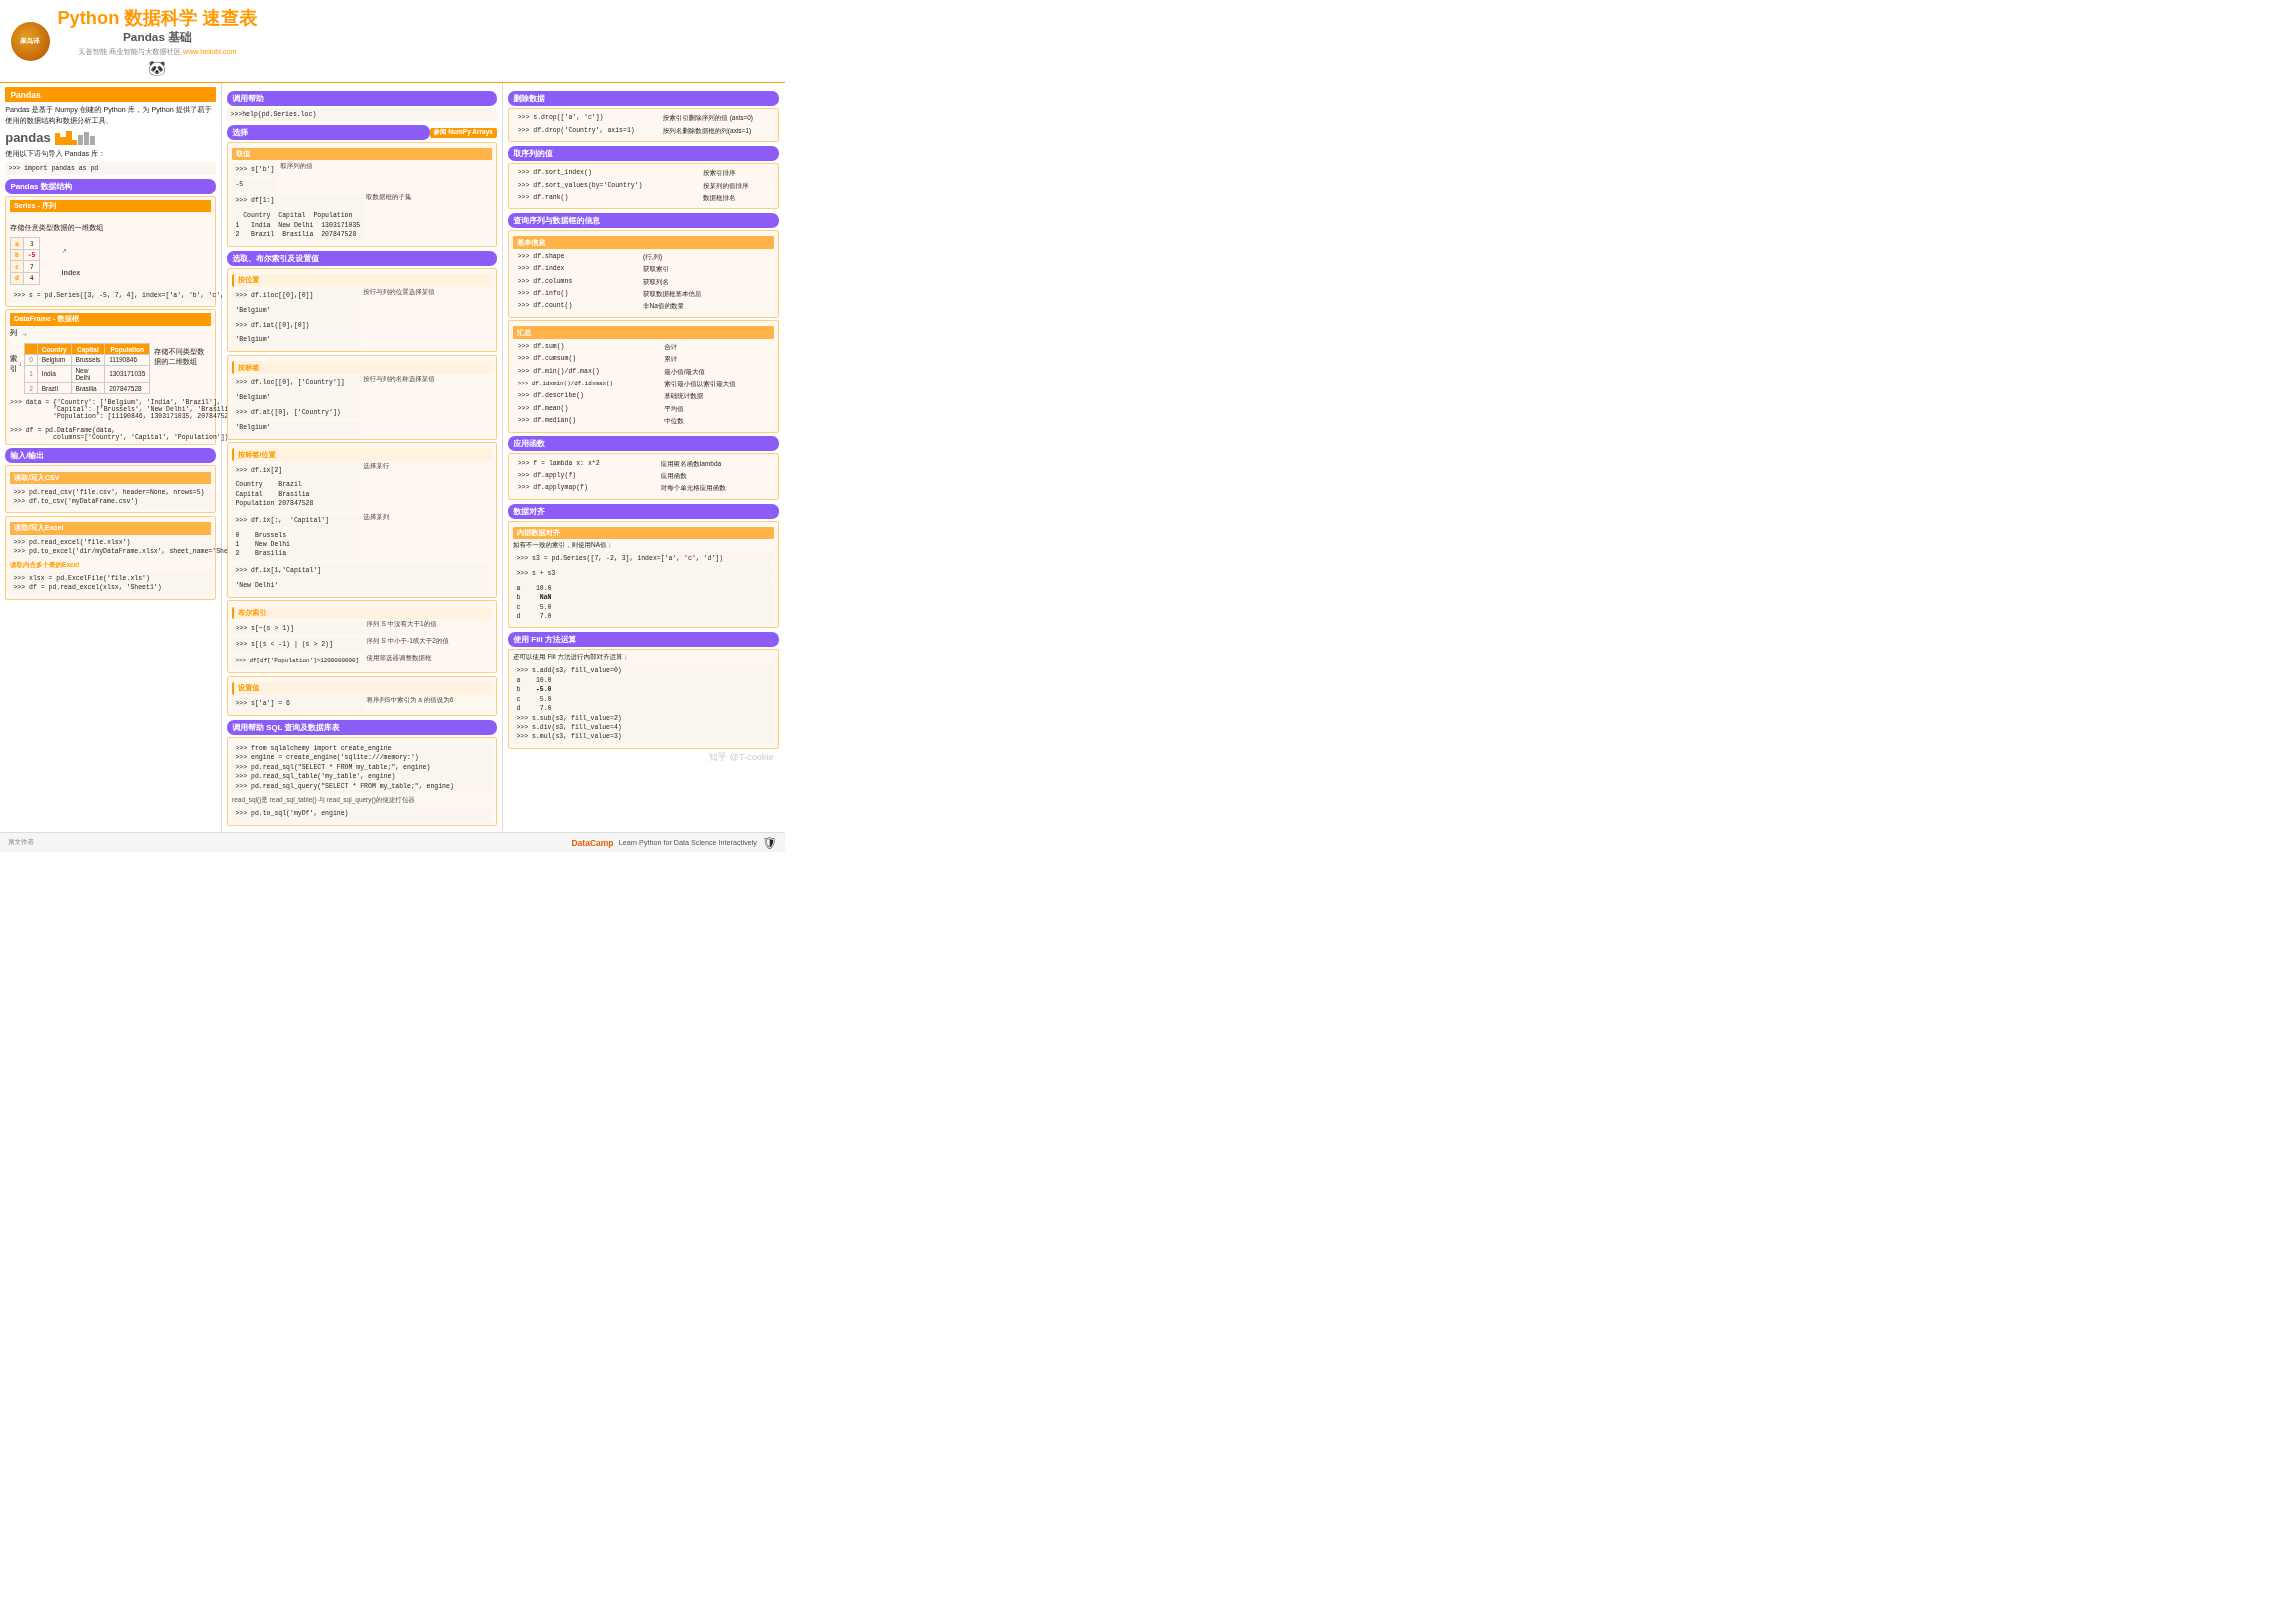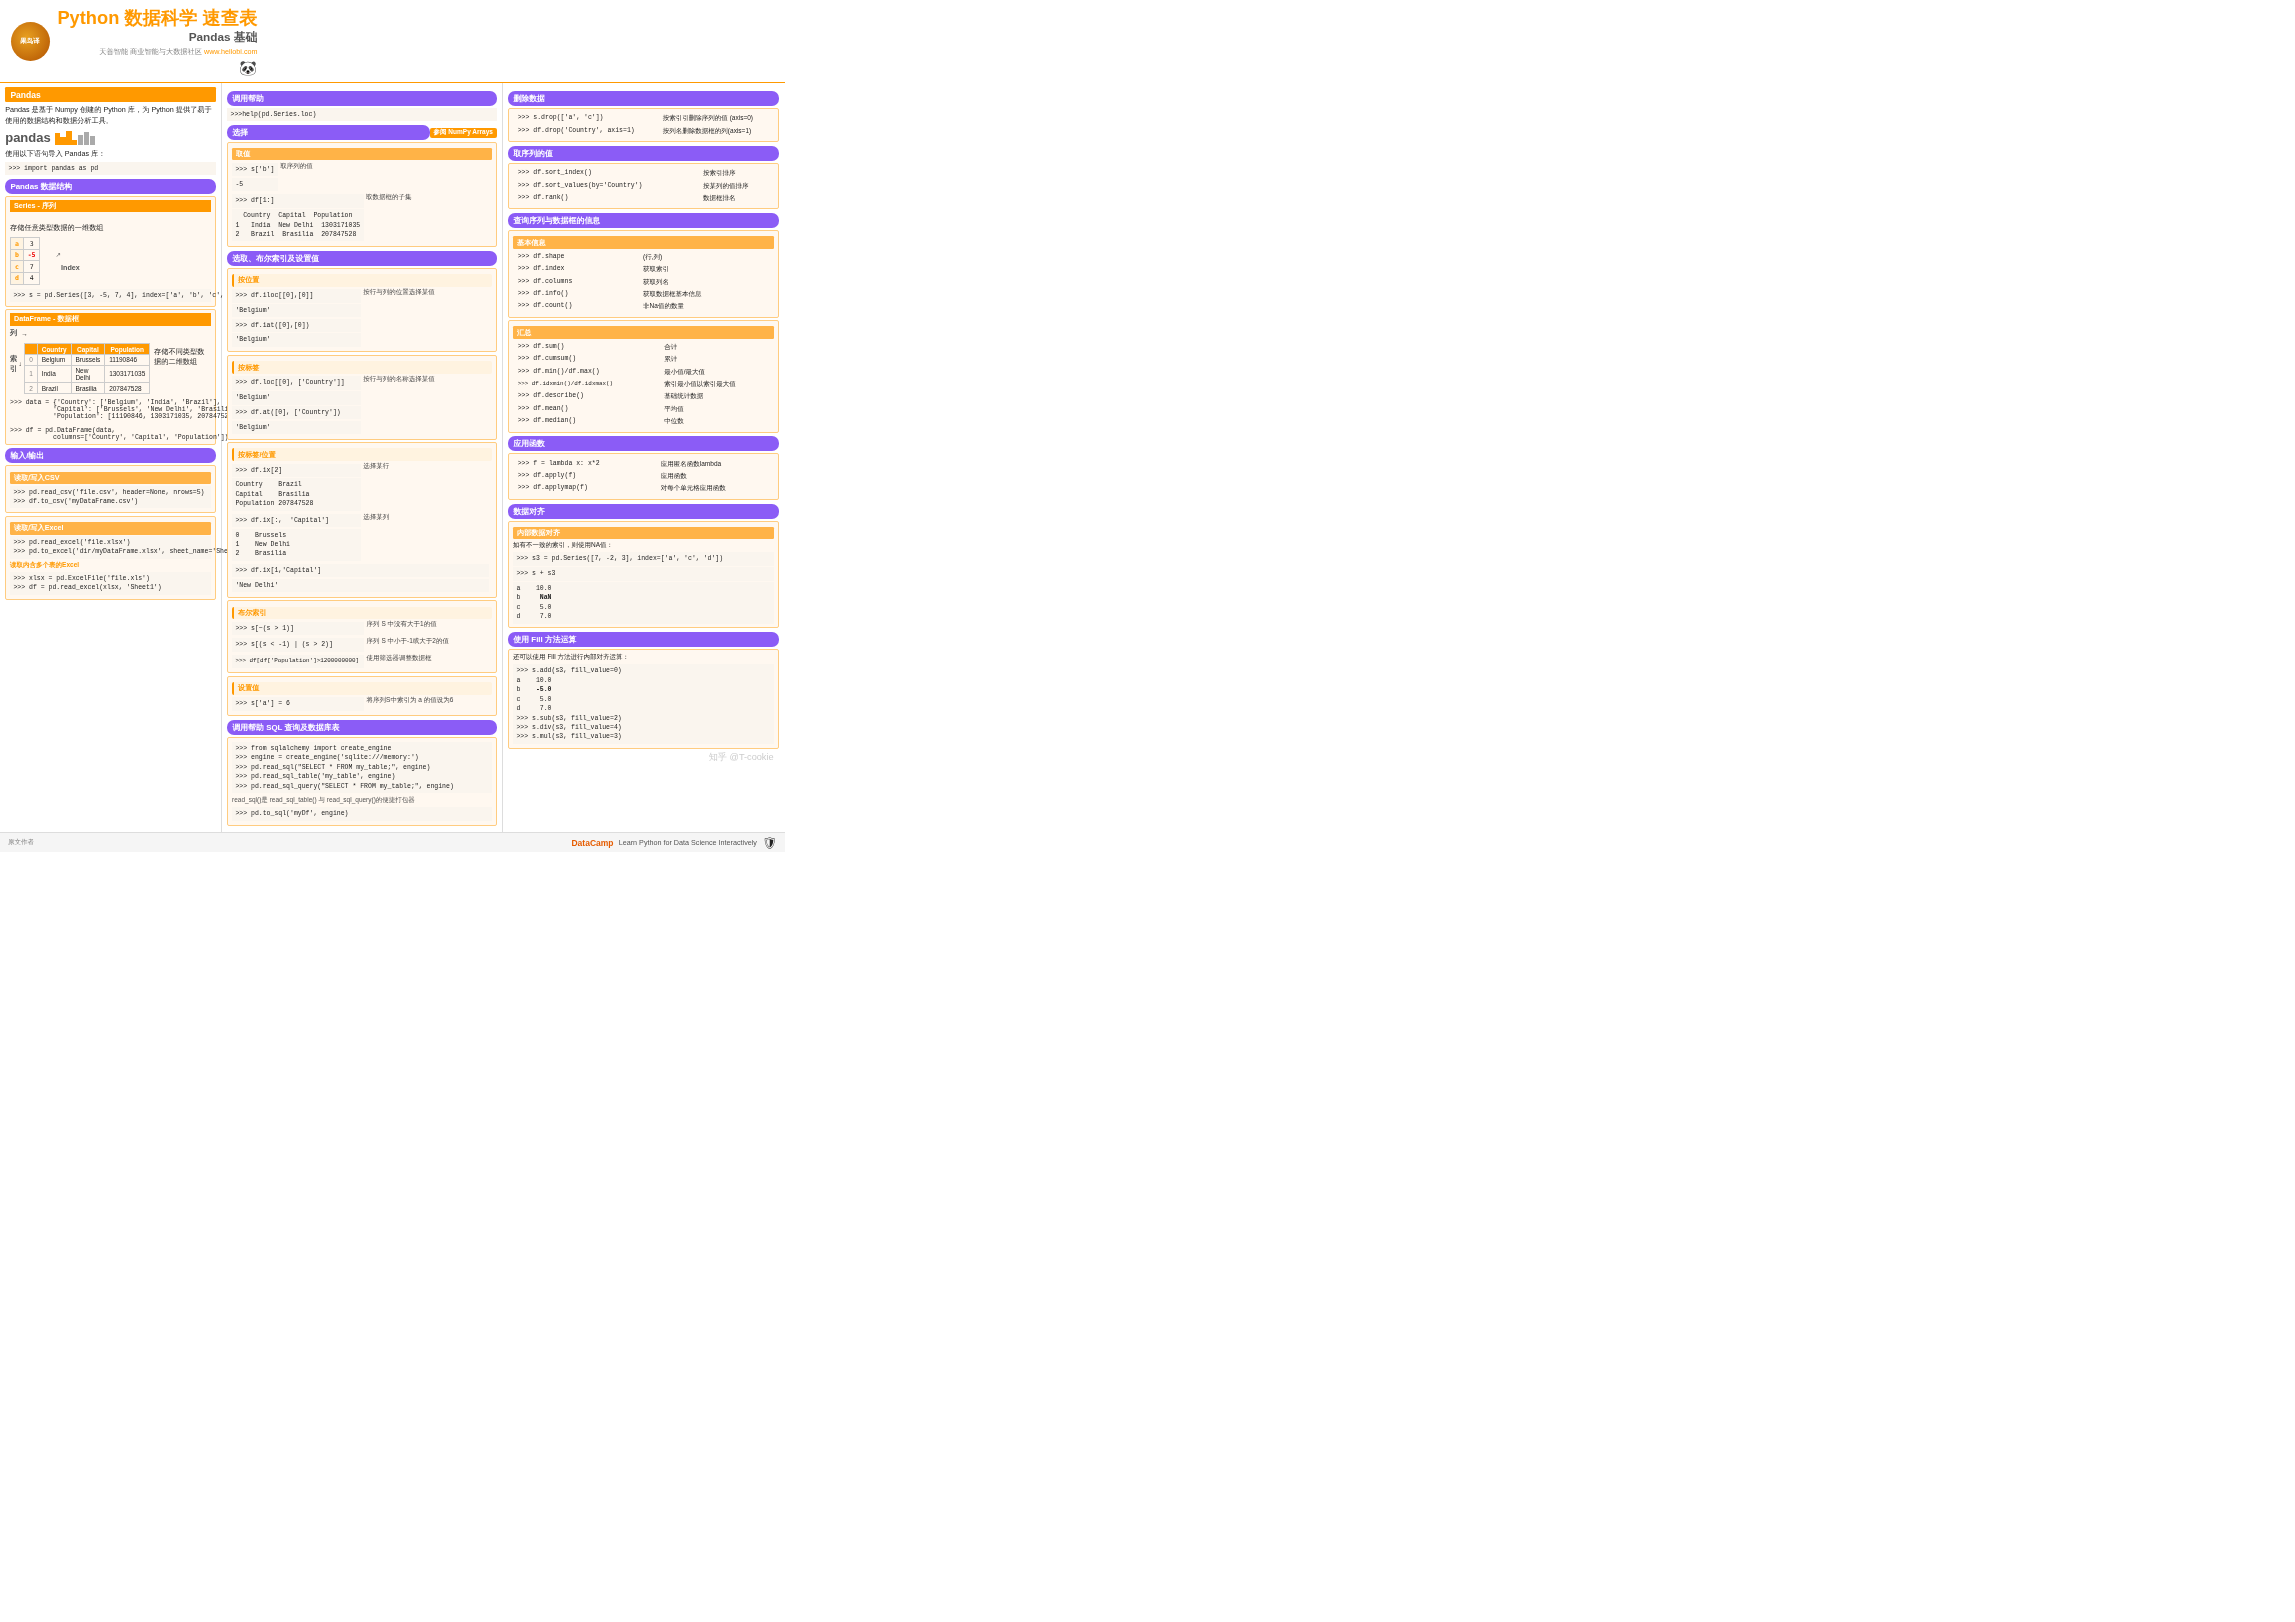--- a/index.html
+++ b/index.html
@@ -22,21 +22,21 @@
     }
     .header-logo {
       width: 39px; height: 39px;
       border-radius: 50%;
       background: radial-gradient(circle at 40% 40%, #e8a020, #b05000);
       display: flex; align-items: center; justify-content: center;
       font-size: 6.5px; color: #fff; font-weight: bold;
       margin-right: 7.9px;
       flex-shrink: 0;
     }
-    .header-titles { display: flex; flex-direction: column; align-items: flex-end; }
+    .header-titles { display: flex; flex-direction: column; align-items: center; }
     .header-title-main {
       font-size: 18.3px; font-weight: bold; color: #f90;
     }
     .header-title-sub { font-size: 11.8px; font-weight: bold; color: #555; }
     .header-tagline { font-size: 7.2px; color: #888; margin-top: 1.3px; }
     .header-tagline a { color: #f90; text-decoration: none; }
     .header-icon { margin-top: 2.6px; font-size: 14.4px; color: #f90; }
 
     
     .main-content { display: flex; flex-direction: row; width: 100%; }
@@ -230,21 +230,21 @@
               <tr>
                 <td class="label-col">c</td>
                 <td>7</td>
               </tr>
               <tr>
                 <td class="label-col">d</td>
                 <td>4</td>
               </tr>
             </tbody>
               </table>
-            <div style="margin-left:10px; display:flex; align-items:flex-start;">
+            <div style="margin-left:16px; display:flex; flex-direction:column; align-items:flex-start;">
               <span style="font-size:6.5px; color:#555; margin-top:1.3px;">↗</span>
               <span class="index-label">Index</span>
             </div>
           </div>
         </div>
         <div class="code-block">&gt;&gt;&gt; s = pd.Series([3, -5, 7, 4], index=['a', 'b', 'c', 'd'])</div>
       </div>
 
       <div class="box-inner">
         <div style="background:#f90; color:#fff; font-weight:bold; font-size:7.2px; padding:1.3px 3.9px; margin-bottom:2.6px;">DataFrame - 数据框</div>

